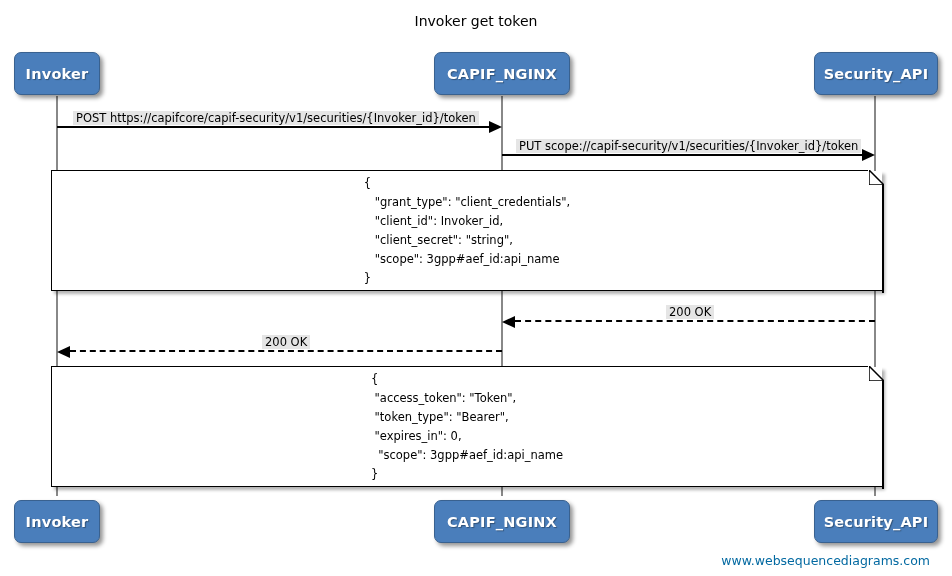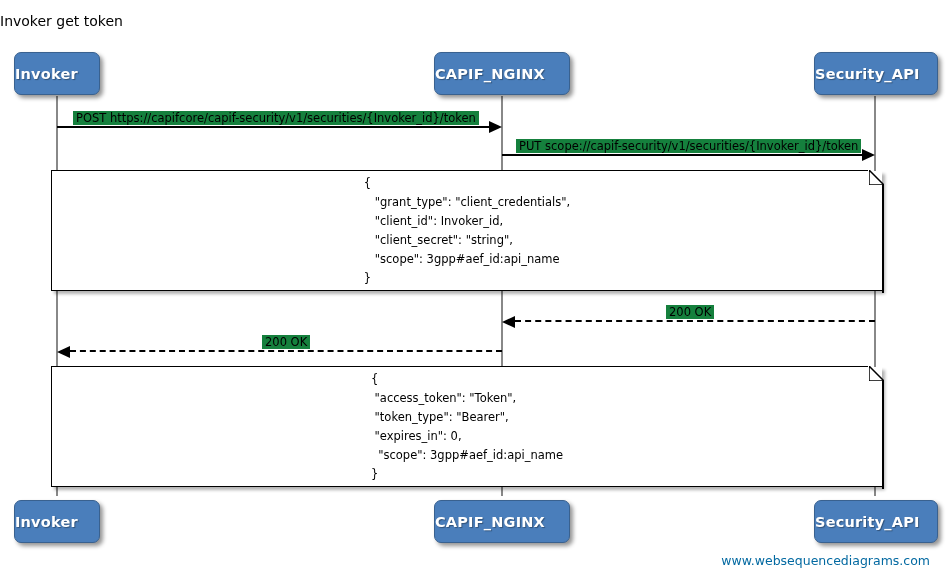--- a/index.html
+++ b/index.html
@@ -17,38 +17,38 @@
     background: #ffffff;
     overflow: hidden;
   }
 
   
   .diagram-title {
     position: absolute;
     left: 0;
     top: 13px;
     width: 952px;
-    text-align: left;
+    text-align: center;
     font-size: 14px;
     color: #000000;
     font-family: "DejaVu Sans", sans-serif;
     white-space: nowrap;
   }
 
   
   .participant {
     position: absolute;
     height: 43px;
     border-radius: 7px;
     background: #4a7ebb;
     border: 1px solid #39618f;
     box-shadow: 3px 3px 4px rgba(0,0,0,0.42);
     display: flex;
     align-items: center;
-    justify-content: flex-start;
+    justify-content: center;
     box-sizing: border-box;
   }
   .participant-label {
     color: #ffffff;
     font-size: 14.5px;
     font-weight: bold;
     letter-spacing: 0.2px;
     font-family: "DejaVu Sans", sans-serif;
     white-space: nowrap;
     text-shadow: 1px 1px 1px rgba(0,0,0,0.35);
@@ -88,21 +88,21 @@
   .arrowhead.left {
     border-right: 13px solid #000000;
     left: -13px;
   }
   .msg-label {
     position: absolute;
     font-size: 11.5px;
     color: #000000;
     font-family: "DejaVu Sans", sans-serif;
     white-space: nowrap;
-    background: #15803d;
+    background: #e5e5e5;
     padding: 0 3px;
   }
 
   
   .note {
     position: absolute;
     background: #ffffff;
     box-sizing: border-box;
     border-left: 1.5px solid #000000;
     border-bottom: 1.5px solid #000000;

